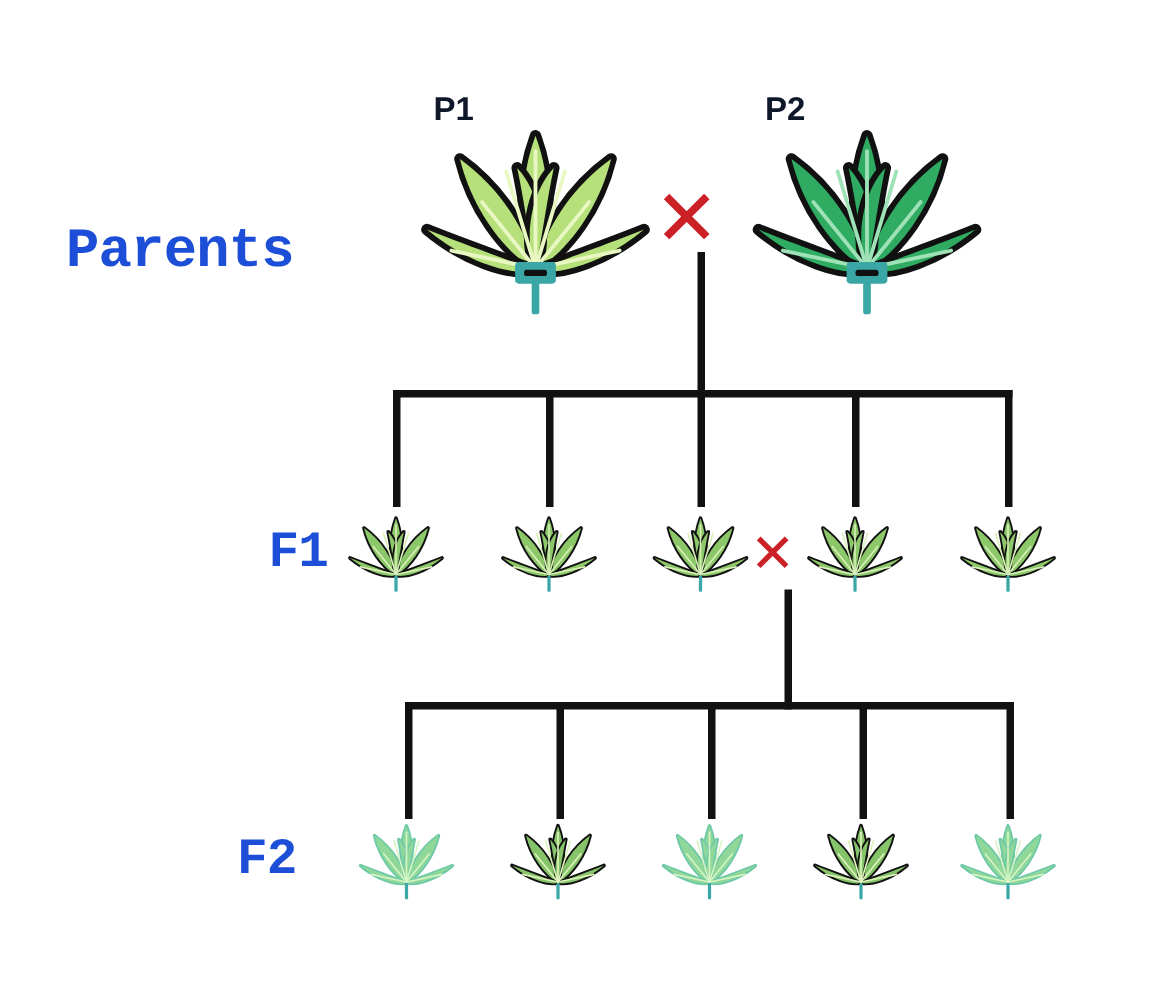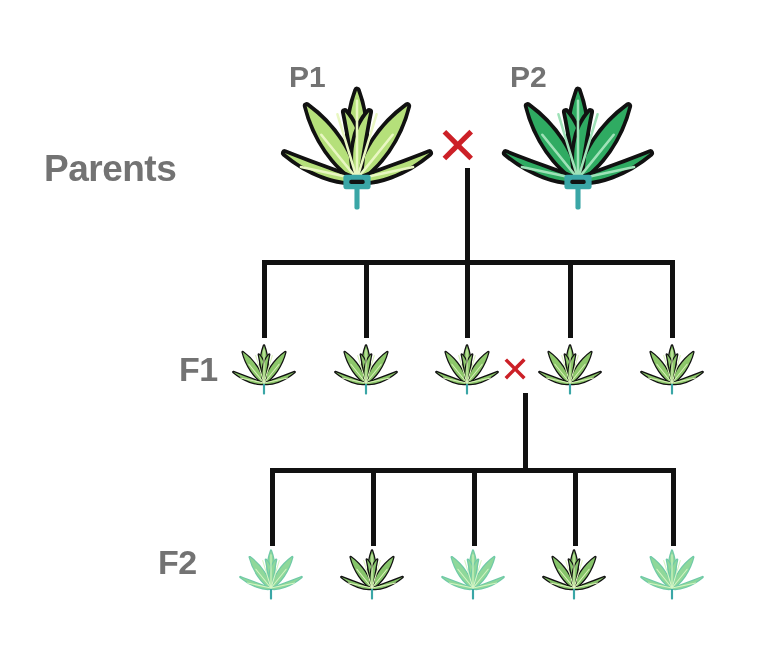--- a/index.html
+++ b/index.html
@@ -15,48 +15,49 @@
     width: 769px;
     height: 667px;
     background: #ffffff;
     overflow: hidden;
   }
 
   
   .gen-label {
     position: absolute;
     font-weight: bold;
-    color: #737373;
+    color: #1d4ed8;
     letter-spacing: -0.5px;
     white-space: nowrap;
     line-height: 1;
+    font-family: Liberation Mono, monospace;
   }
   #label-parents {
     left: 44px;
     top: 150px;
     font-size: 37px;
   }
   #label-f1 {
     left: 158px;
     top: 352px;
     font-size: 34px;
     margin-left: 21px;
   }
   #label-f2 {
     left: 158px;
-    top: 545px;
+    top: 557px;
     font-size: 34px;
   }
 
   
   .parent-tag {
     position: absolute;
     font-weight: bold;
-    font-size: 30px;
-    color: #737373;
+    font-size: 22px;
+    color: #0f172a;
     line-height: 1;
     white-space: nowrap;
   }
   #tag-p1 { left: 289px; top: 62px; }
   #tag-p2 { left: 510px; top: 62px; text-align: right; }
 
   
   .plant {
     position: absolute;
   }

